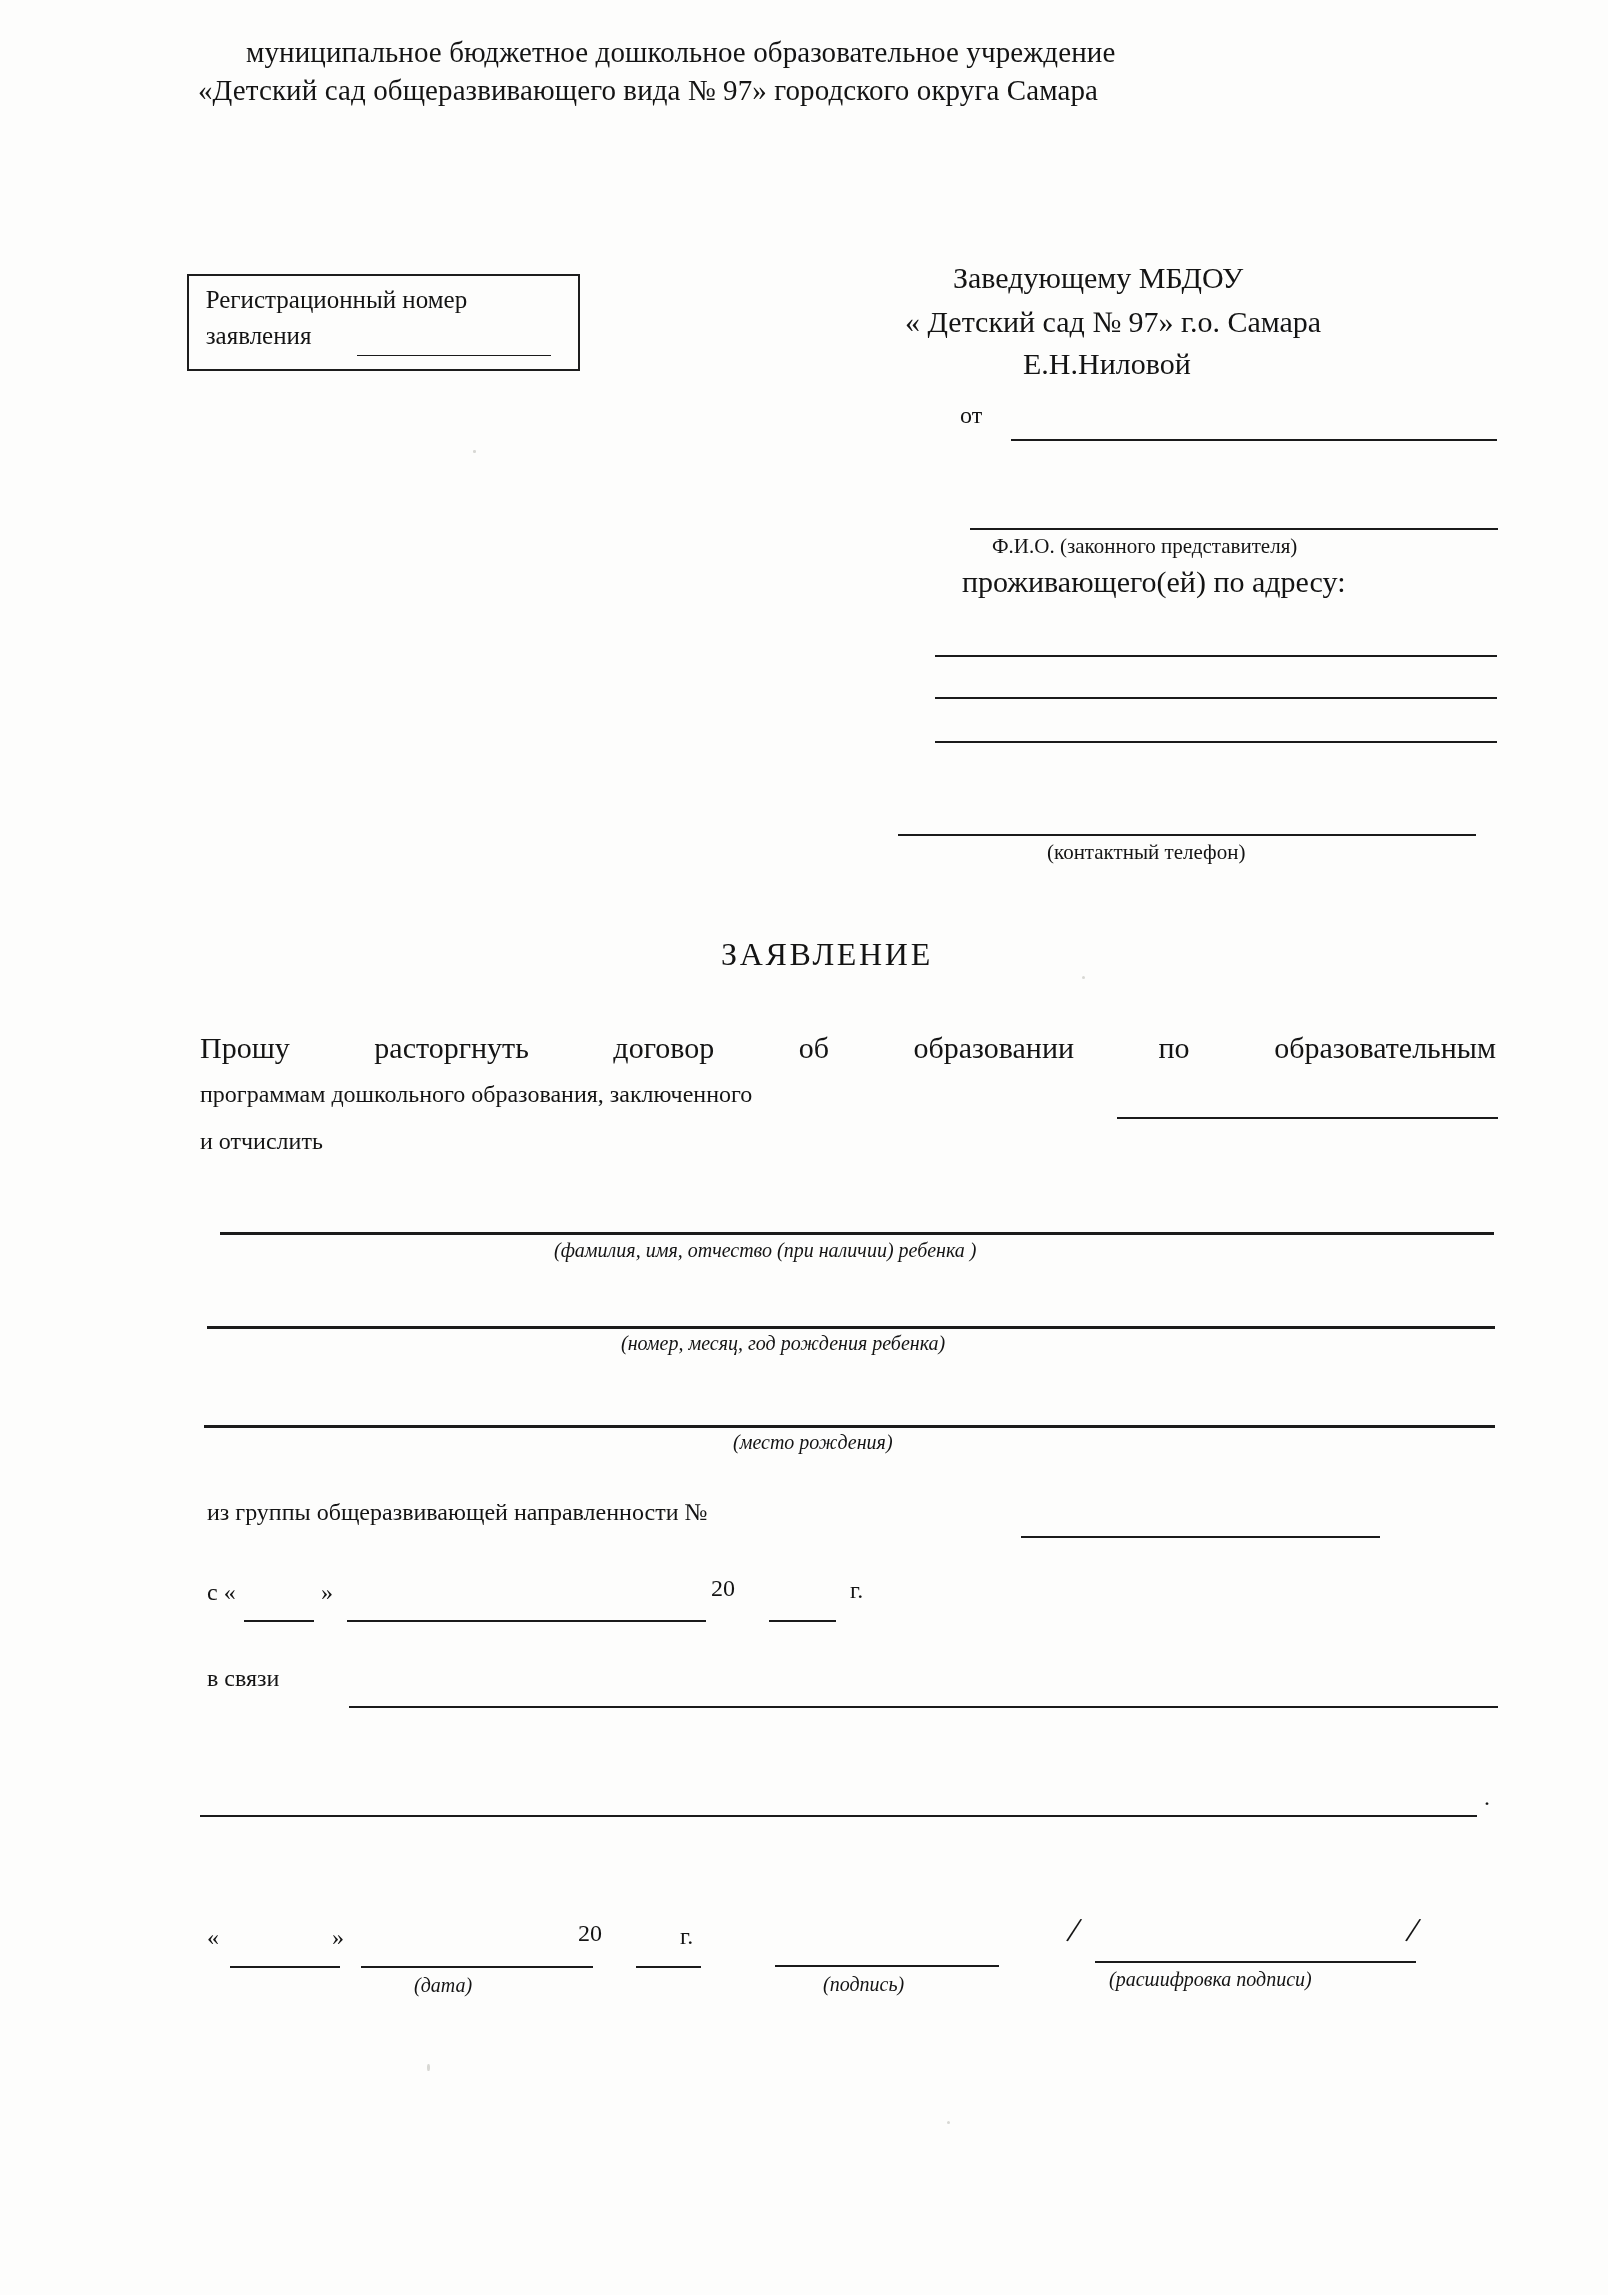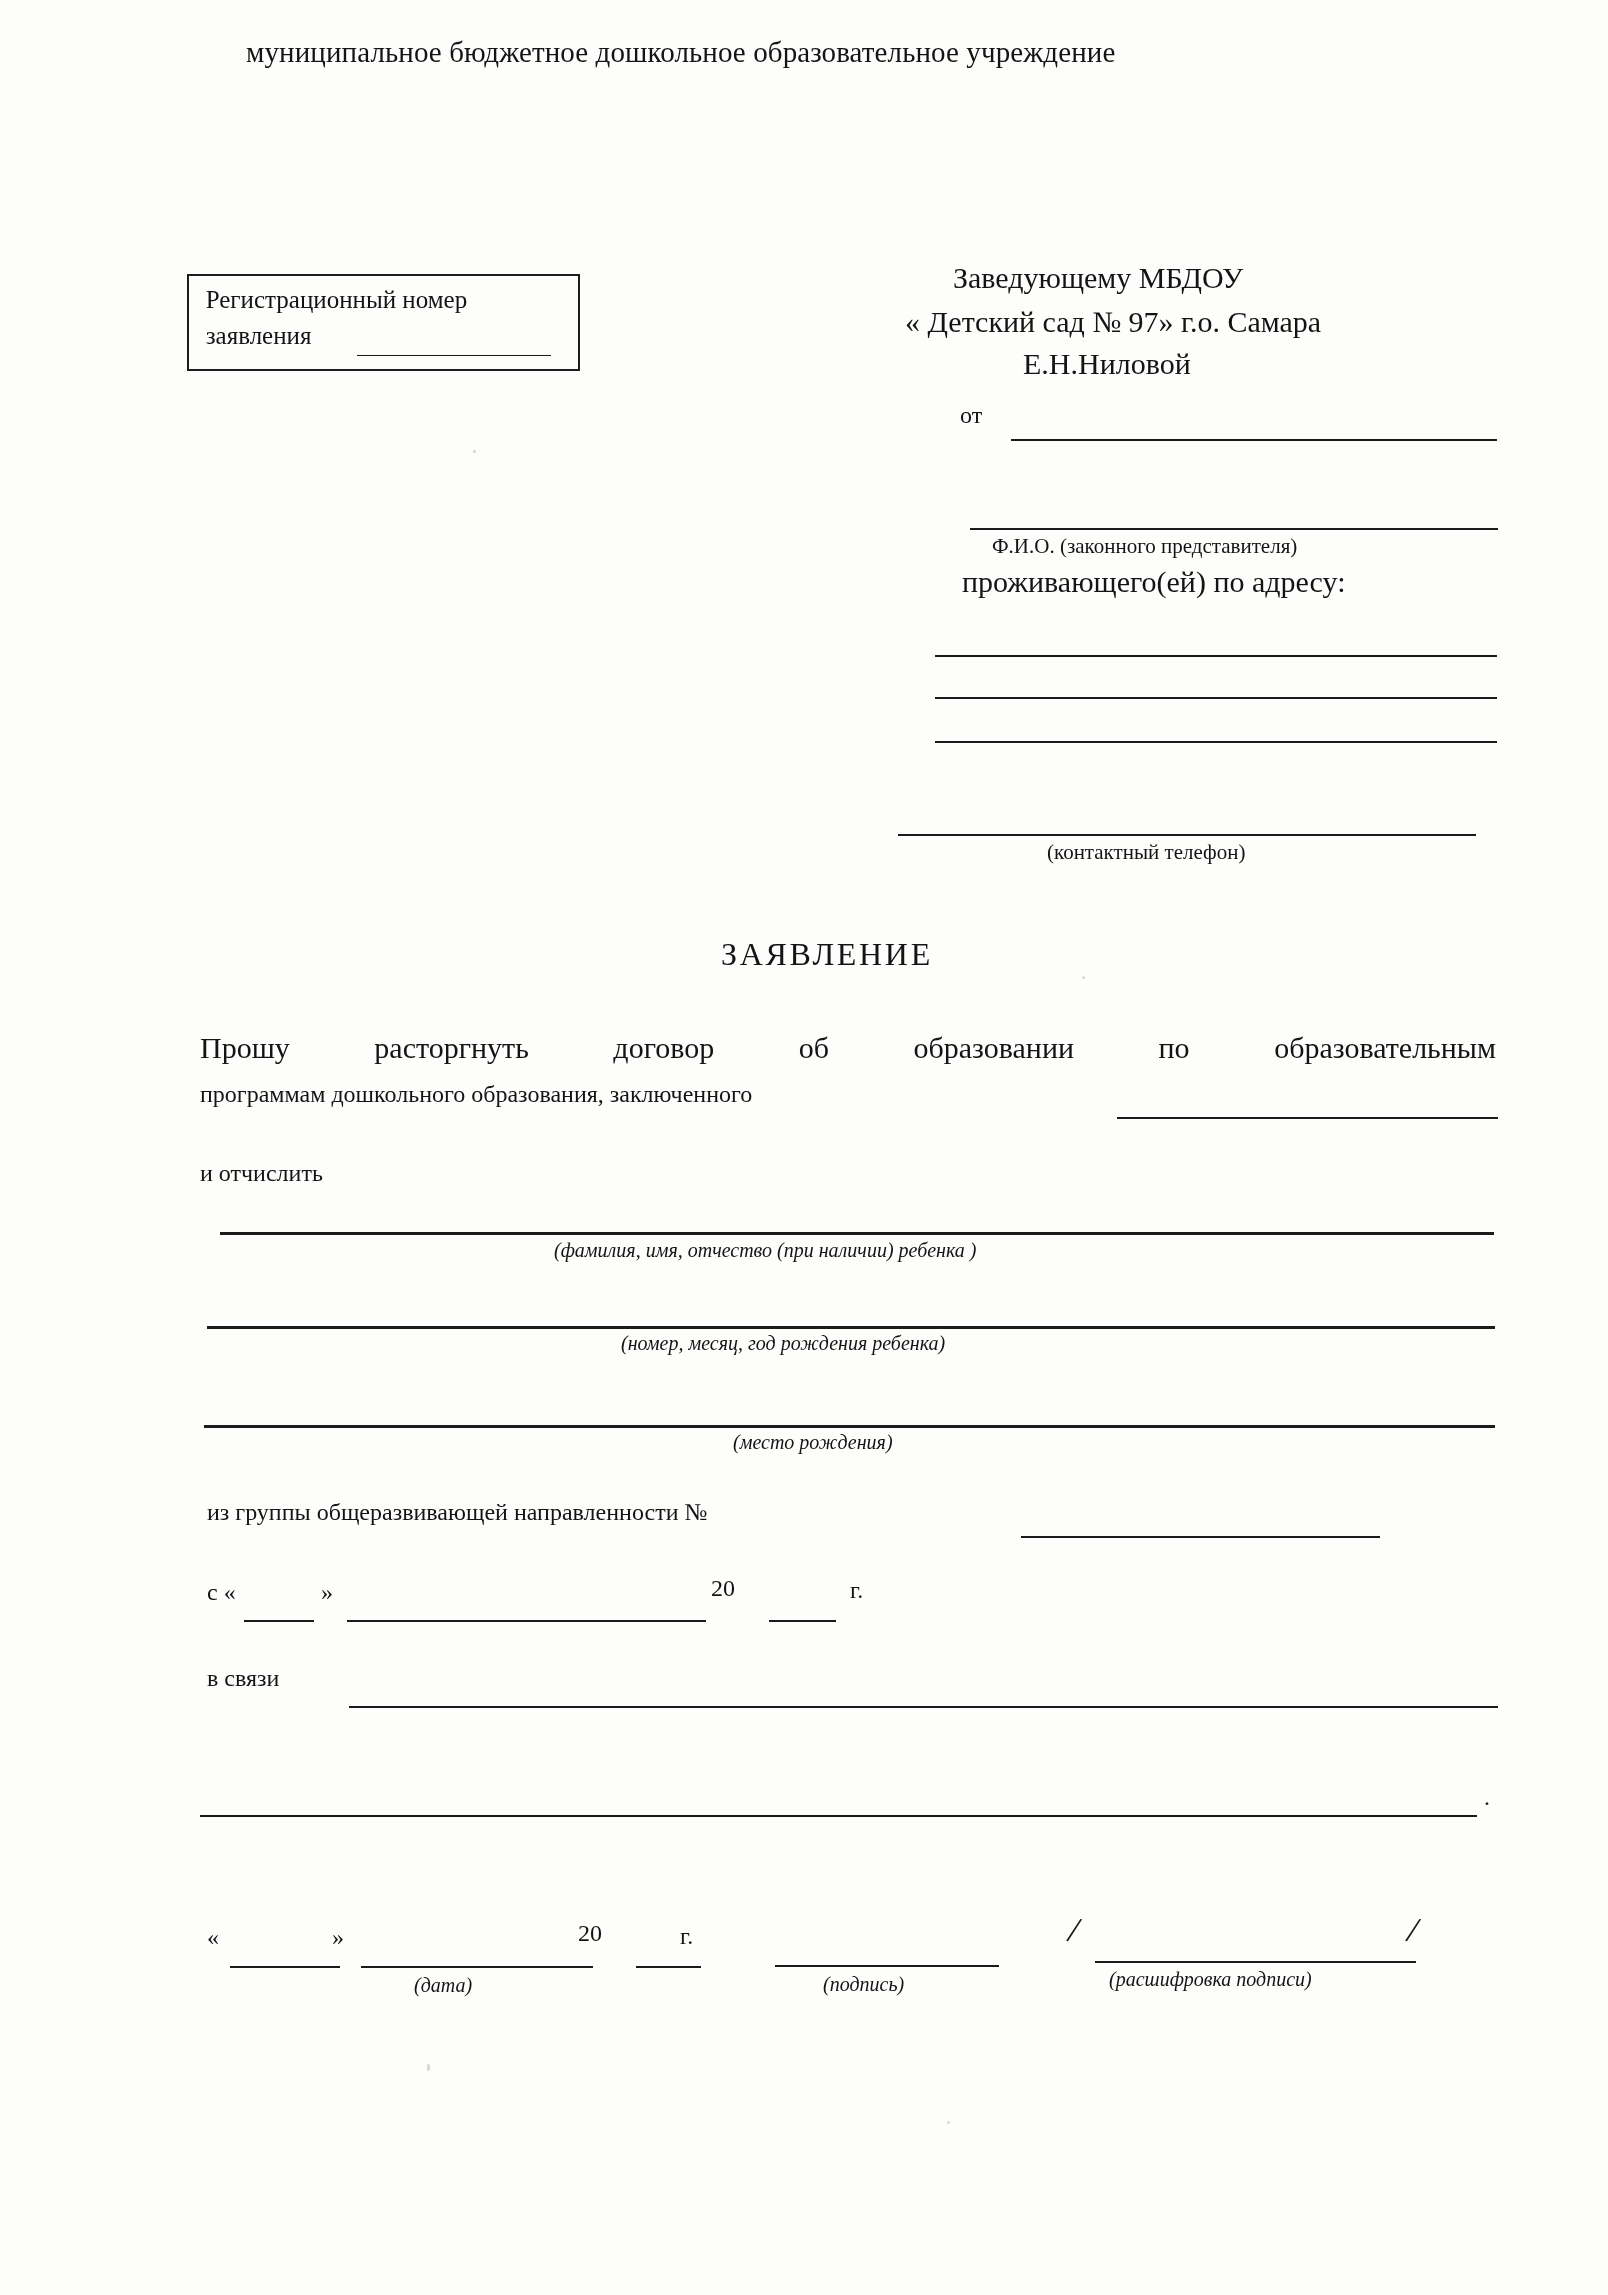--- a/index.html
+++ b/index.html
@@ -94,20 +94,21 @@
     border-radius: 50%;
   }
 </style>
 </head>
 <body>
 
 <div id="page">
 
   <div class="txt hdr" style="left:198px; top:35px;margin-left:48px;">муниципальное бюджетное дошкольное образовательное учреждение</div>
 
+  <div class="txt hdr" style="left:198px; top:73px;">«Детский сад общеразвивающего вида № 97» городского округа Самара</div>
 
   <div id="reg-box" style="left:187px; top:274px; width:393px; height:97px;">
     <div class="txt" style="left:16.7px; top:9.4px; font-size:25px;">Регистрационный номер</div>
     <div class="txt" style="left:16.7px; top:45px; font-size:25px;">заявления</div>
     <div class="rule thin" style="left:168px; top:79px; width:194px;"></div>
   </div>
 
   <div class="txt addr-line" style="left:953px; top:260px;">Заведующему МБДОУ</div>
 
   <div class="txt addr-line" style="left:898px; top:304px;margin-left:7px;">« Детский сад № 97» г.о. Самара</div>
@@ -129,21 +130,21 @@
   <div class="rule" style="left:898px; top:834px; width:578px;"></div>
   <div class="txt small-cap" style="left:1047px; top:840px;">(контактный телефон)</div>
 
   <div class="txt title-zayav" style="left:721px; top:936px;">ЗАЯВЛЕНИЕ</div>
 
   <div class="just" style="left:200px; top:1033px; width:1296px;">Прошу расторгнуть договор об образовании по образовательным</div>
 
   <div class="txt body-txt" style="left:200px; top:1080px;">программам дошкольного образования, заключенного</div>
   <div class="rule" style="left:1117px; top:1117px; width:381px;"></div>
 
-  <div class="txt body-txt" style="left:200px; top:1127px;margin-top:32px;">и отчислить</div>
+  <div class="txt body-txt" style="left:200px; top:1127px;">и отчислить</div>
 
   <div class="rule thick" style="left:220px; top:1232px; width:1274px;"></div>
   <div class="txt italic-label" style="left:554px; top:1239px;">(фамилия, имя, отчество (при наличии) ребенка )</div>
 
   <div class="rule thick" style="left:207px; top:1326px; width:1288px;"></div>
   <div class="txt italic-label" style="left:621px; top:1332px;">(номер, месяц, год рождения ребенка)</div>
 
   <div class="rule thick" style="left:204px; top:1425px; width:1291px;"></div>
   <div class="txt italic-label" style="left:733px; top:1431px;">(место рождения)</div>
 

